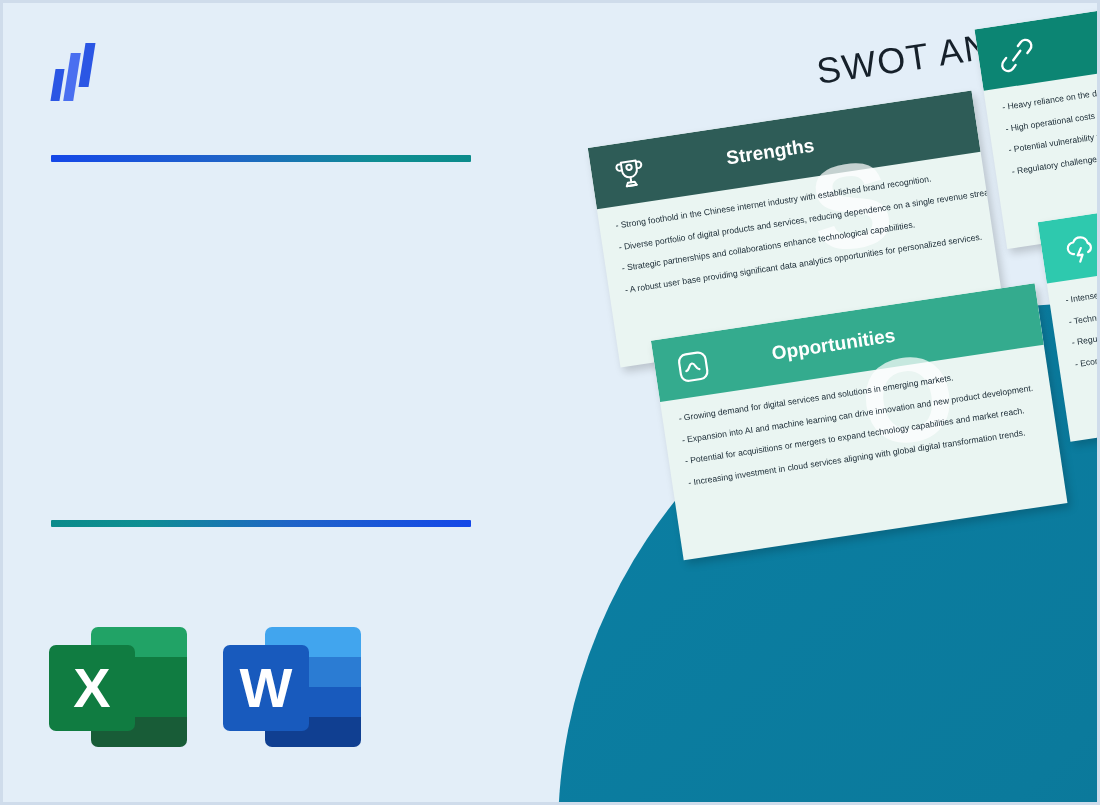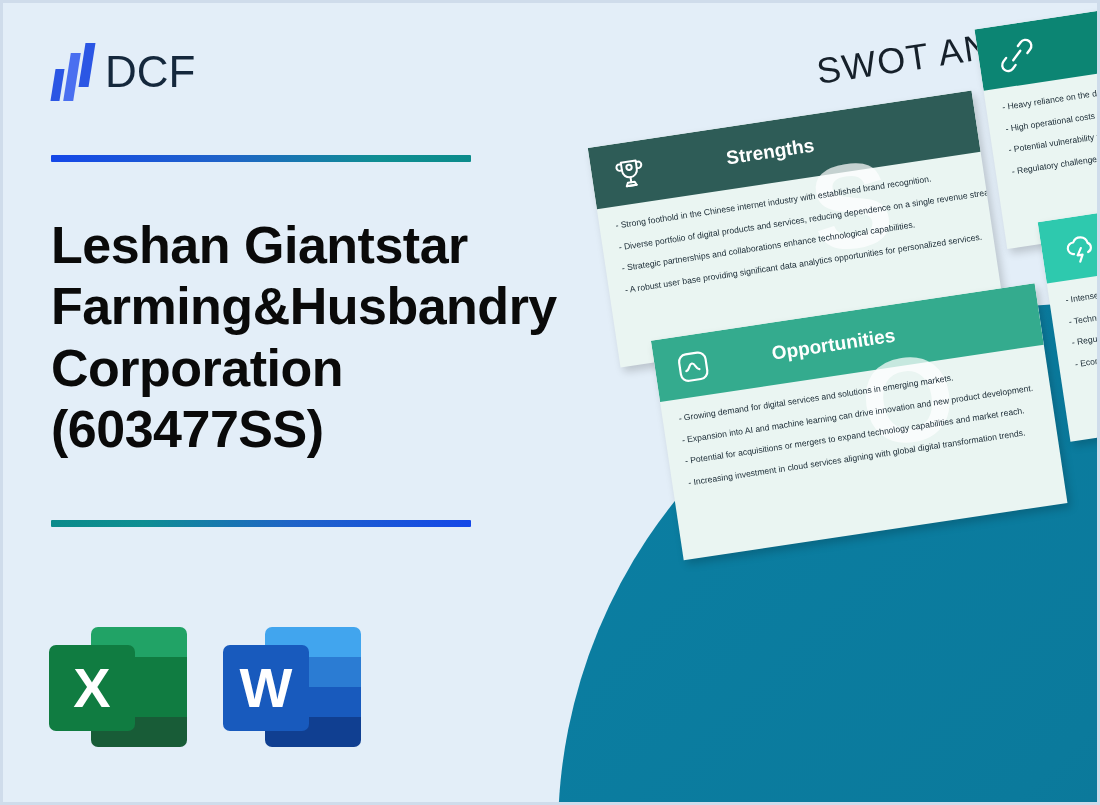--- a/index.html
+++ b/index.html
@@ -371,26 +371,24 @@
   </div>
 
   <div id="left-panel">
 
     <div id="logo-block">
       <span id="logo-mark">
         <i class="bar1"></i>
           <i class="bar2"></i>
           <i class="bar3"></i>
       </span>
-      <span id="logo-text">DCF</span>
     </div>
 
     <div class="divider" id="divider-top"></div>
 
-    <div id="company-title">Leshan Giantstar Farming&amp;Husbandry Corporation (603477SS)</div>
 
     <div class="divider" id="divider-bottom"></div>
 
     <div id="office-icons">
       <div class="office-icon">
         <div class="oi-sheet">
           <span class="x-s1"></span>
             <span class="x-s2"></span>
             <span class="x-s3"></span>
             <span class="x-s4"></span>

